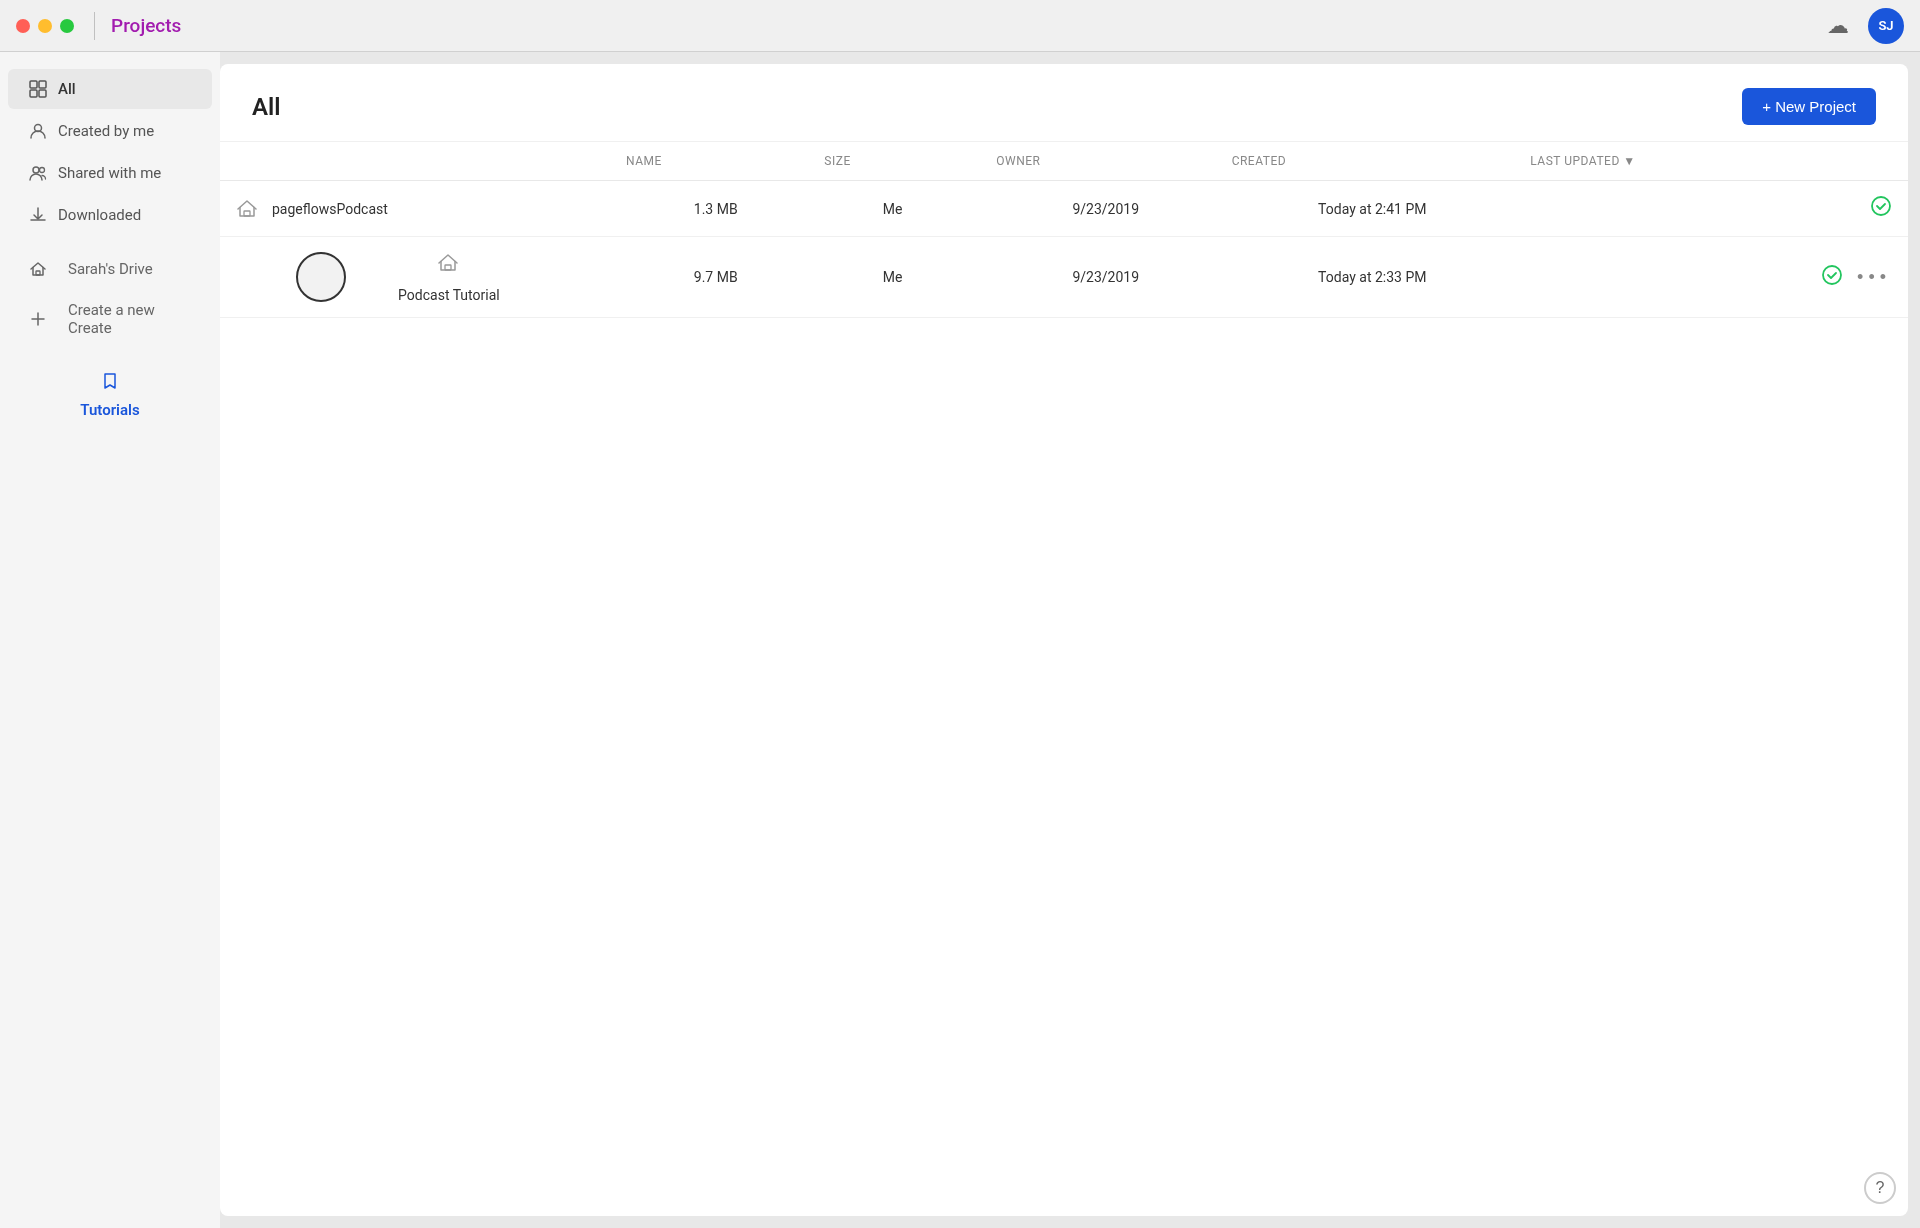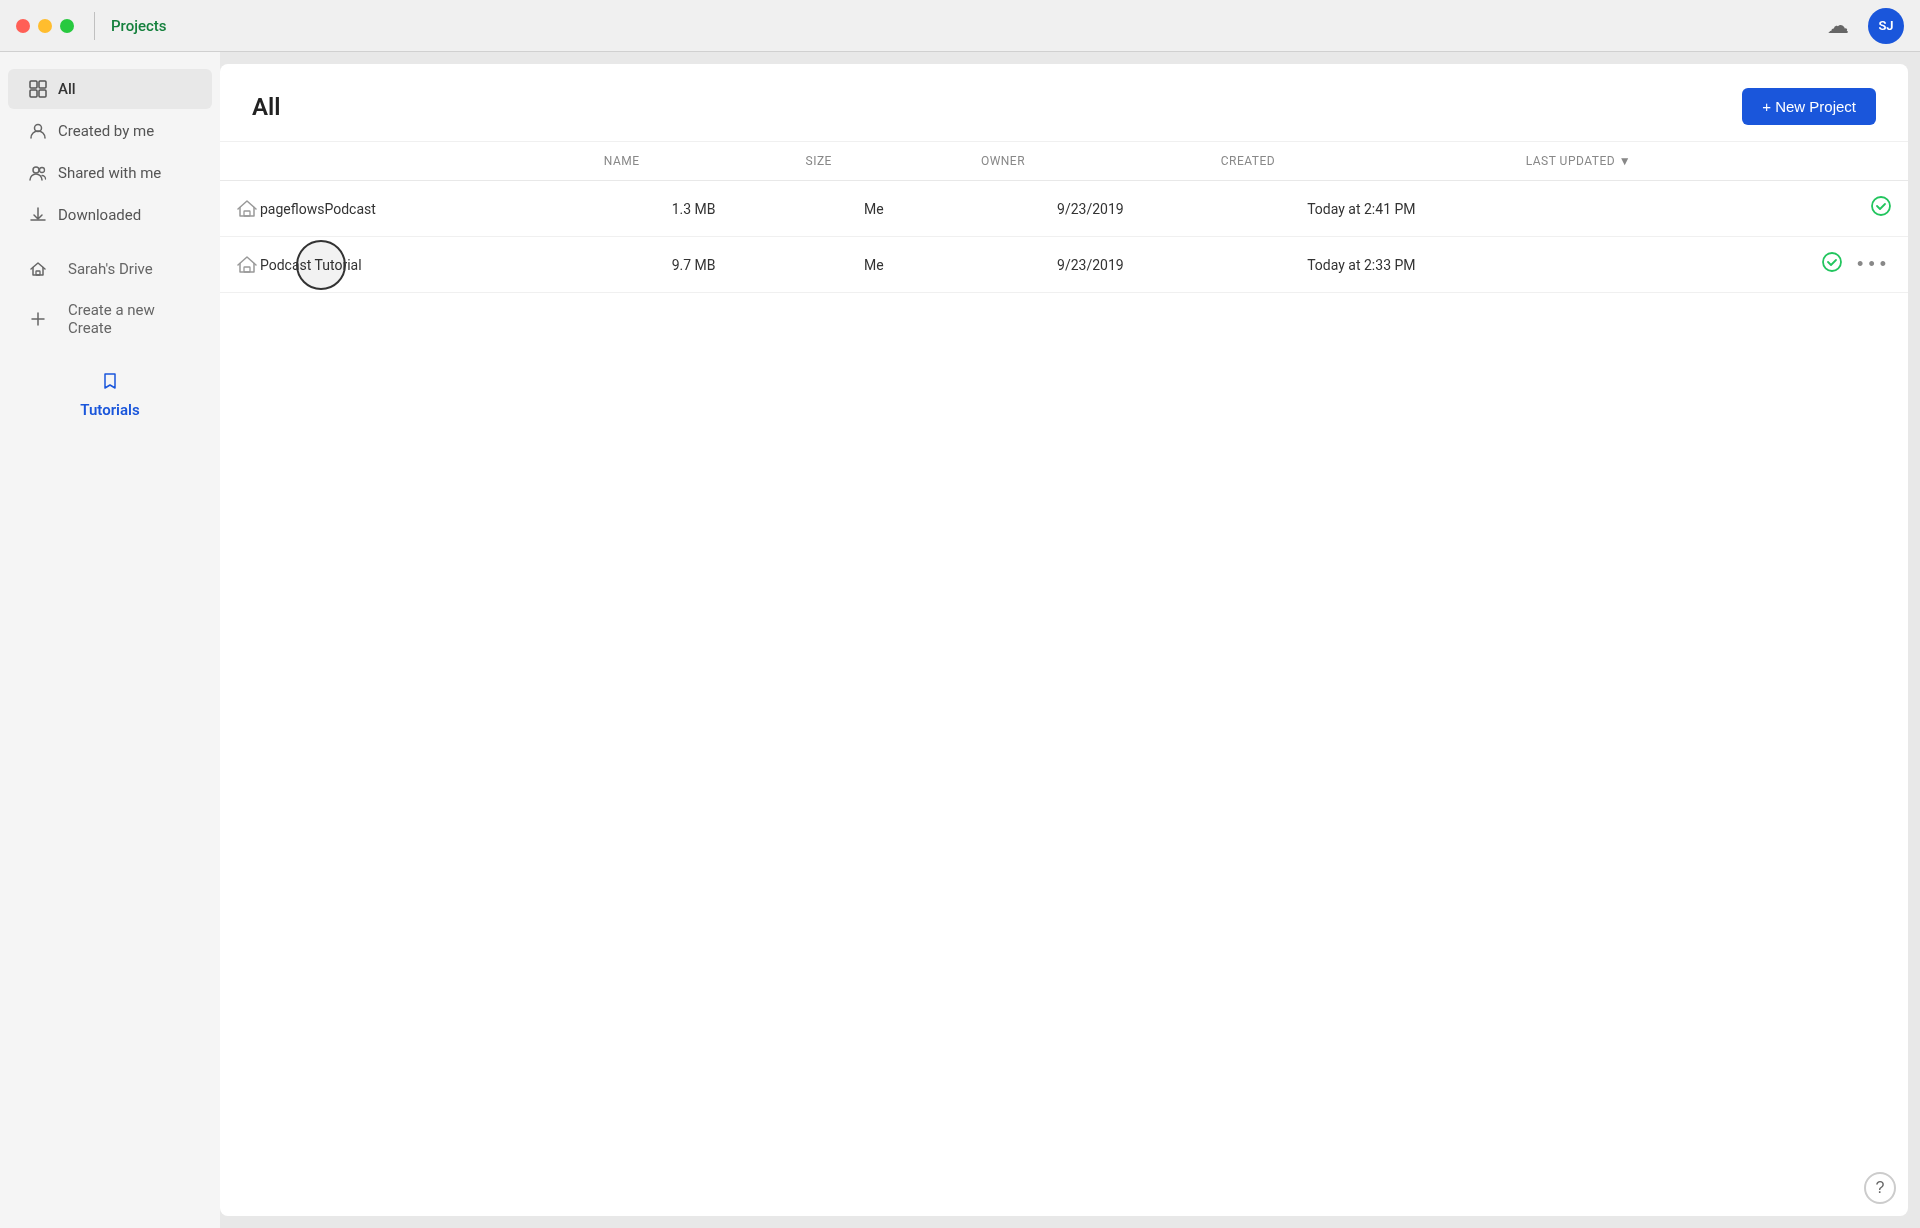--- a/index.html
+++ b/index.html
@@ -38,23 +38,23 @@
     .wc-red { background: #ff5f56; }
     .wc-yellow { background: #ffbd2e; }
     .wc-green { background: #27c93f; }
     .titlebar-divider {
       width: 1px;
       height: 28px;
       background: #c0c0c0;
       margin-right: 16px;
     }
     .titlebar-title {
-      font-size: 15px;
+      font-size: 19px;
       font-weight: 500;
-      color: #15803d;
+      color: #a21caf;
       flex: 1;
     }
     .titlebar-cloud {
       width: 36px;
       height: 36px;
       display: flex;
       align-items: center;
       justify-content: center;
       color: #666;
       font-size: 22px;
@@ -205,20 +205,21 @@
       border-bottom: 1px solid #f0f0f0;
     }
     tbody td {
       padding: 14px 16px;
       font-size: 14px;
       color: #333;
     }
     .project-name-cell {
       display: flex;
       align-items: center;
+      gap: 12px;
     }
     .project-icon {
       width: 24px;
       height: 24px;
       color: #888;
       flex-shrink: 0;
     }
     .project-name {
       font-size: 14px;
       color: #333;
@@ -238,20 +239,21 @@
     .action-cell {
       display: flex;
       align-items: center;
       gap: 8px;
       justify-content: flex-end;
     }
 
     
     .cursor-overlay {
       position: relative;
+      flex-direction: column;
     }
     .cursor-circle {
       position: absolute;
       width: 50px;
       height: 50px;
       border-radius: 50%;
       border: 2px solid #333;
       background: rgba(0,0,0,0.05);
       pointer-events: none;
       top: 50%;

